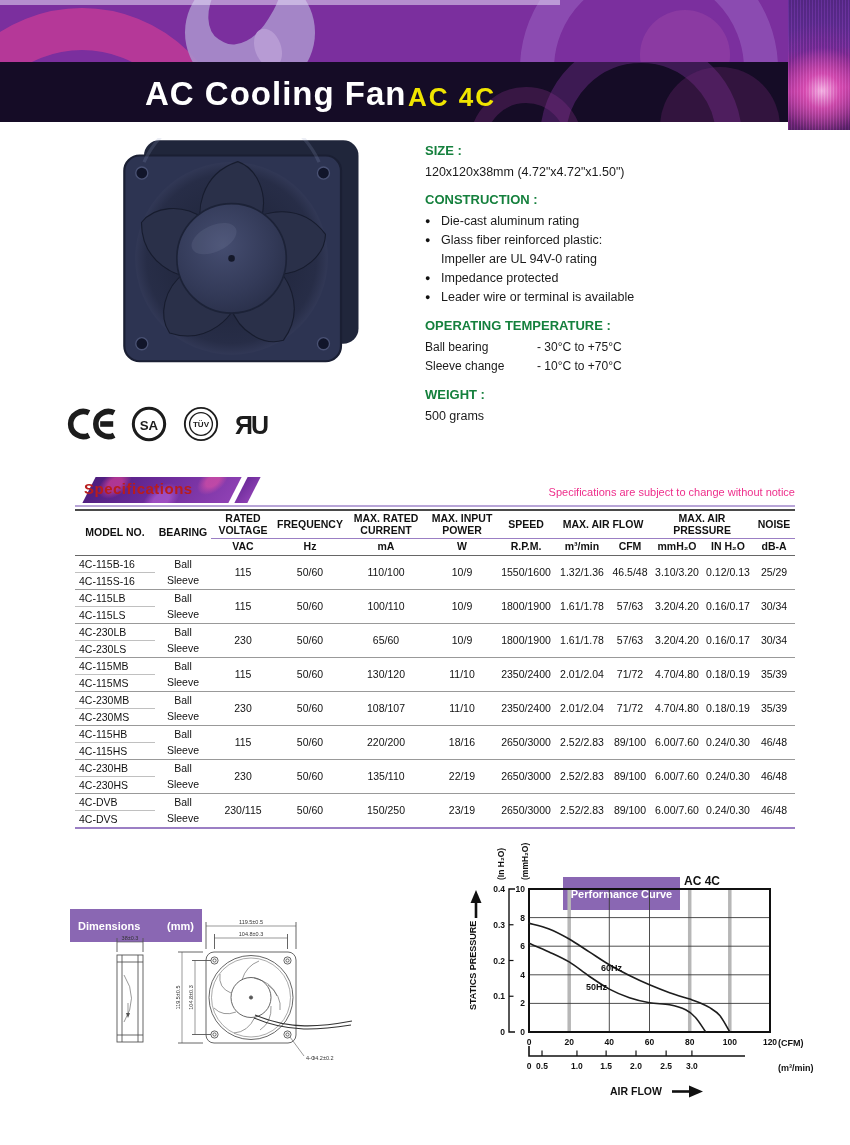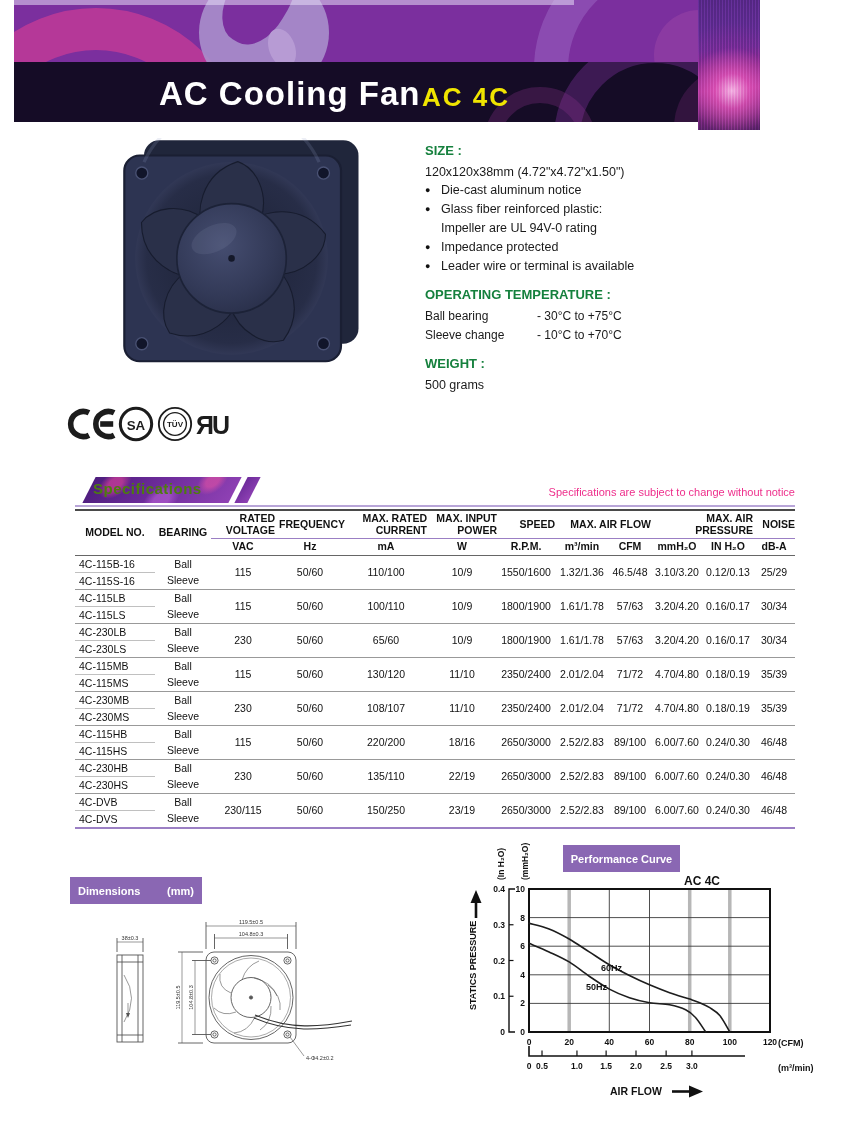--- a/index.html
+++ b/index.html
@@ -3,21 +3,21 @@
 <meta charset="utf-8">
 <style>
   html,body{margin:0;padding:0;}
   body{
     width:850px;height:1145px;position:relative;background:#ffffff;
     font-family:"Liberation Sans",sans-serif;color:#1a1a1a;overflow:hidden;
   }
   .abs{position:absolute;}
 
   
-  #header{left:0;top:0;width:746px;height:130px;overflow:hidden;background:#fff;margin-left:14px;}
+  #header{left:0;top:0;width:850px;height:130px;overflow:hidden;background:#fff;}
   #header-top{left:0;top:0;width:850px;height:62px;background:#7b2f9e;overflow:hidden;}
   .deco{position:absolute;border-radius:50%;}
   #header-bar{left:0;top:62px;width:850px;height:60px;background:#150c26;overflow:hidden;}
   #header-title{position:absolute;left:145px;top:13px;font-size:33px;font-weight:bold;color:#ffffff;letter-spacing:1px;}
   #header-model{position:absolute;left:408px;top:20px;font-size:26px;font-weight:bold;color:#f0e500;letter-spacing:2px;}
   #header-photo{right:0;top:0;width:62px;height:130px;
     background:
       radial-gradient(circle at 55% 70%, rgba(255,200,240,.85) 0%, rgba(230,90,190,.75) 18%, rgba(150,40,150,.35) 45%, rgba(0,0,0,0) 70%),
       linear-gradient(175deg,#5a2a8c 0%,#69309a 38%,#8c2f90 52%,#b43a9d 68%,#3a1f55 100%);
   }
@@ -30,36 +30,36 @@
   .p-head.first{margin-top:0;}
   .p-text{font-size:12.5px;color:#1a1a1a;line-height:18px;}
   .c-item{font-size:12.5px;line-height:19px;display:flex;}
   .c-item .blt{width:16px;font-size:9px;line-height:19px;color:#111;}
   .c-item.no-blt .blt{visibility:hidden;}
   .t-row{display:flex;font-size:12px;line-height:19px;}
   .t-row .t-name{width:112px;}
 
   
   .flat-banner{background:#8a67b3;color:#fff;font-size:11px;font-weight:bold;
-    display:flex;align-items:center;height:27px;}
+    display:flex;align-items:center;height:33px;margin-top:32px;}
   #spec-banner-wrap{left:75px;top:477px;width:190px;height:27px;}
   #spec-banner-bg{position:absolute;left:14px;top:0;width:146px;height:26px;transform:skewX(-27deg);
     background:linear-gradient(110deg,#4d1d7d 0%,#6c2b9a 45%,#8f41b4 100%);overflow:hidden;}
   #spec-banner-bg i{position:absolute;border-radius:50%;display:block;}
   #spec-banner-tail{position:absolute;left:166px;top:0;width:13px;height:26px;transform:skewX(-27deg);
     background:linear-gradient(110deg,#6c2b9a,#8f41b4);}
-  #spec-banner-text{position:absolute;left:18px;top:3px;font-size:15px;font-weight:bold;color:#4d7c0f;letter-spacing:.5px;}
+  #spec-banner-text{position:absolute;left:9px;top:3px;font-size:15px;font-weight:bold;color:#b91c1c;letter-spacing:.5px;}
   #spec-notice{left:430px;top:486px;width:365px;text-align:right;color:#ee2e8b;font-size:11px;}
 
   
   #spec-hr1{left:75px;top:505px;width:720px;height:2px;background:#b8a5d8;}
   #spec-table-wrap{left:75px;top:509px;width:720px;border-bottom:2px solid #9b7fc4;}
   table.spec{width:720px;border-collapse:collapse;table-layout:fixed;border-top:2px solid #4a4a4a;}
   table.spec th{font-size:10.5px;font-weight:bold;color:#111;padding:2px 0;line-height:11.5px;vertical-align:middle;}
-  table.spec tr.hrow1 th.hcol{border-bottom:1.5px solid #9b7fc4;text-align:right;}
+  table.spec tr.hrow1 th.hcol{border-bottom:1.5px solid #9b7fc4;}
   table.spec tr.hrow2 th, table.spec th.vspan{border-bottom:1.5px solid #666;}
   table.spec td{font-size:10.5px;text-align:center;height:16px;padding:0;color:#111;}
   table.spec td.c-model{text-align:left;padding-left:4px;}
   table.spec td.m-sep{border-bottom:1px solid #c0c0c0;}
   table.spec tbody tr.g-first td{border-top:1.2px solid #999;}
 
   
   #dim-banner{left:70px;top:877px;width:116px;padding:0 8px;justify-content:space-between;}
 
   
@@ -124,23 +124,24 @@
       <circle cx="38" cy="188" r="5.5"></circle>
         <circle cx="204" cy="188" r="5.5"></circle>
     </g>
     <path d="M40,22 a88,88 0 0 1 160,0" fill="none" stroke="rgba(150,160,200,.18)" stroke-width="3"></path>
   </svg>
 </div>
 
 <div class="abs" style="left:425px;top:143px;width:420px;">
   <div class="p-head first">SIZE :</div>
   <div class="p-text">120x120x38mm (4.72"x4.72"x1.50")</div>
+  <div class="p-head">CONSTRUCTION :</div>
   <div class="c-item">
       <span class="blt">●</span>
-      <span>Die-cast aluminum notice</span>
+      <span>Die-cast aluminum rating</span>
     </div>
   <div class="c-item">
       <span class="blt">●</span>
       <span>Glass fiber reinforced plastic:</span>
     </div>
   <div class="c-item no-blt">
       <span class="blt">●</span>
       <span>Impeller are UL 94V-0 rating</span>
     </div>
   <div class="c-item">
@@ -157,21 +158,21 @@
     <span>- 30°C to +75°C</span>
   </div>
   <div class="t-row">
     <span class="t-name">Sleeve change</span>
     <span>- 10°C to +70°C</span>
   </div>
   <div class="p-head">WEIGHT :</div>
   <div class="p-text">500 grams</div>
 </div>
 
-<div class="abs" style="left:62px;top:402px;width:220px;height:44px;display:flex;align-items:center;gap:1px;">
+<div class="abs" style="left:62px;top:402px;width:220px;height:44px;display:flex;align-items:center;gap:14px;">
   <svg width="54" height="38" viewBox="0 0 58 40">
     <path d="M29,8 A13.5,13.5 0 1 0 29,32" fill="none" stroke="#1c1c1c" stroke-width="6" stroke-linecap="butt"></path>
     <path d="M56,8 A13.5,13.5 0 1 0 56,32" fill="none" stroke="#1c1c1c" stroke-width="6"></path>
     <line x1="41" y1="20" x2="55" y2="20" stroke="#1c1c1c" stroke-width="6"></line>
   </svg>
   <svg width="38" height="38" viewBox="0 0 40 40">
     <circle cx="20" cy="20" r="16.5" fill="none" stroke="#1c1c1c" stroke-width="3.2"></circle>
     <text x="20" y="26" text-anchor="middle" font-size="14" font-weight="bold" fill="#1c1c1c">SA</text>
   </svg>
   <svg width="38" height="38" viewBox="0 0 40 40">

